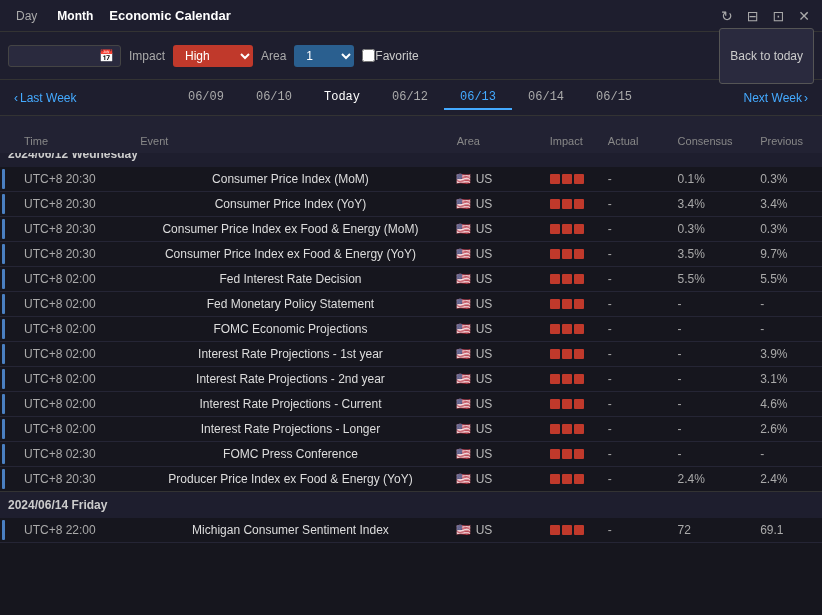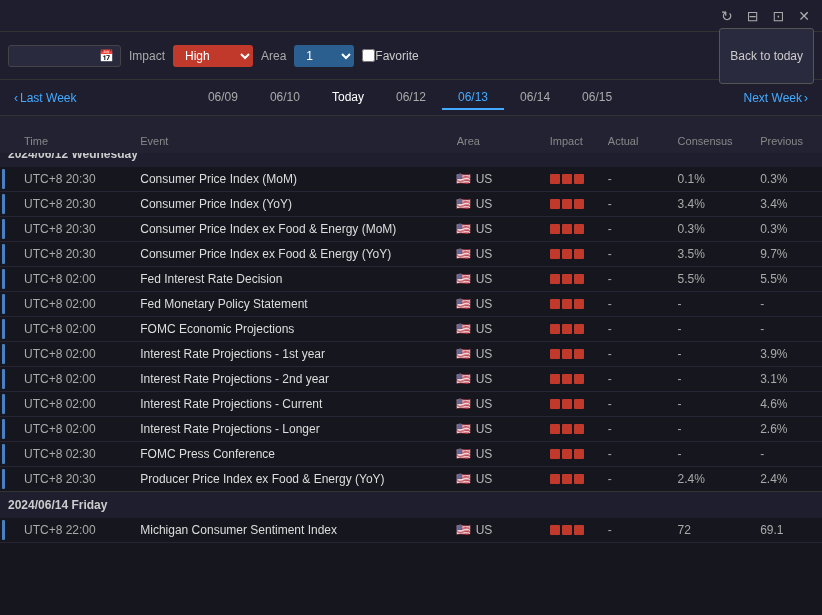--- a/index.html
+++ b/index.html
@@ -152,20 +152,21 @@
       padding: 4px 10px;
       display: flex;
       align-items: center;
       gap: 2px;
     }
     .nav-days {
       display: flex;
       flex: 1;
       justify-content: center;
       gap: 0;
+      font-family: Liberation Mono, monospace;
     }
     .nav-day {
       color: #aaa;
       font-size: 12px;
       padding: 4px 16px;
       cursor: pointer;
       text-align: center;
       border-bottom: 2px solid transparent;
     }
     .nav-day.active {
@@ -223,21 +224,21 @@
       width: 4px;
       padding: 0 2px;
     }
     .row-bar {
       width: 3px;
       background: #4af;
       height: 20px;
       border-radius: 1px;
     }
     .time-cell { color: #aaa; min-width: 100px; }
-    .event-cell { color: #ddd; }
+    .event-cell { color: #ddd; text-align: center; }
     .area-cell { min-width: 80px; }
     .flag-area {
       display: flex;
       align-items: center;
       gap: 4px;
     }
     .impact-bars {
       display: flex;
       gap: 2px;
       align-items: center;
@@ -254,20 +255,25 @@
 
     
     .table-wrap::-webkit-scrollbar { width: 6px; }
     .table-wrap::-webkit-scrollbar-track { background: #1a1a2e; }
     .table-wrap::-webkit-scrollbar-thumb { background: #444; border-radius: 3px; }
   </style>
 </head>
 <body>
 
 <div class="top-bar">
+  <div class="top-bar-tabs">
+    <button class="tab-btn">Day</button>
+    <button class="tab-btn active">Month</button>
+    <span class="app-title">Economic Calendar</span>
+  </div>
   <div class="top-bar-right">
     <button class="icon-btn">↻</button>
     <button class="icon-btn">⊟</button>
     <button class="icon-btn">⊡</button>
     <button class="icon-btn">✕</button>
   </div>
 </div>
 
 <div class="controls-bar">
   <div class="date-input-wrap">

